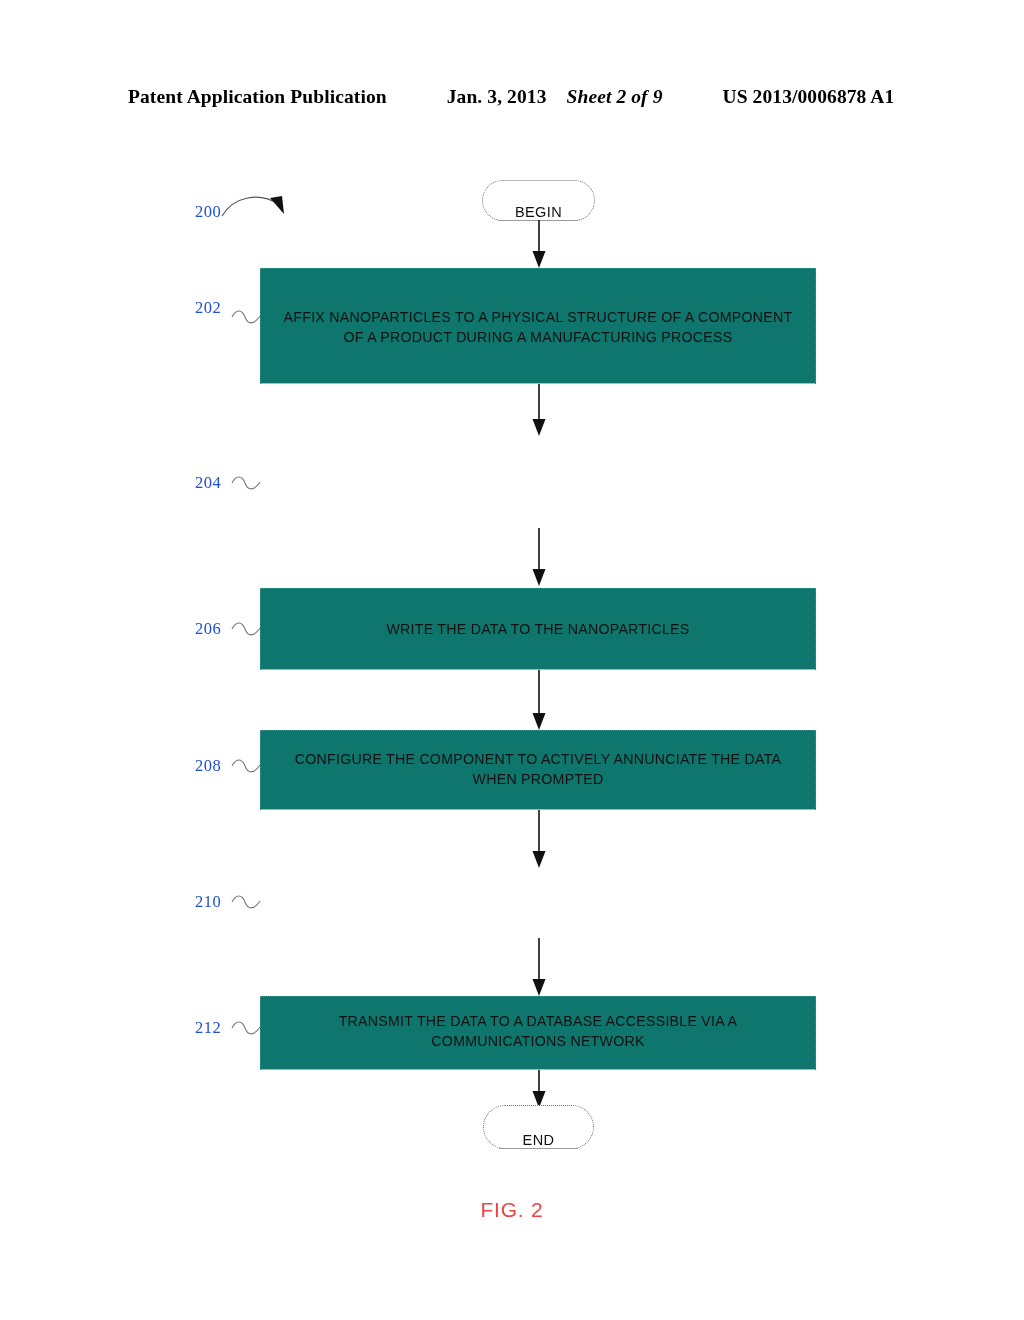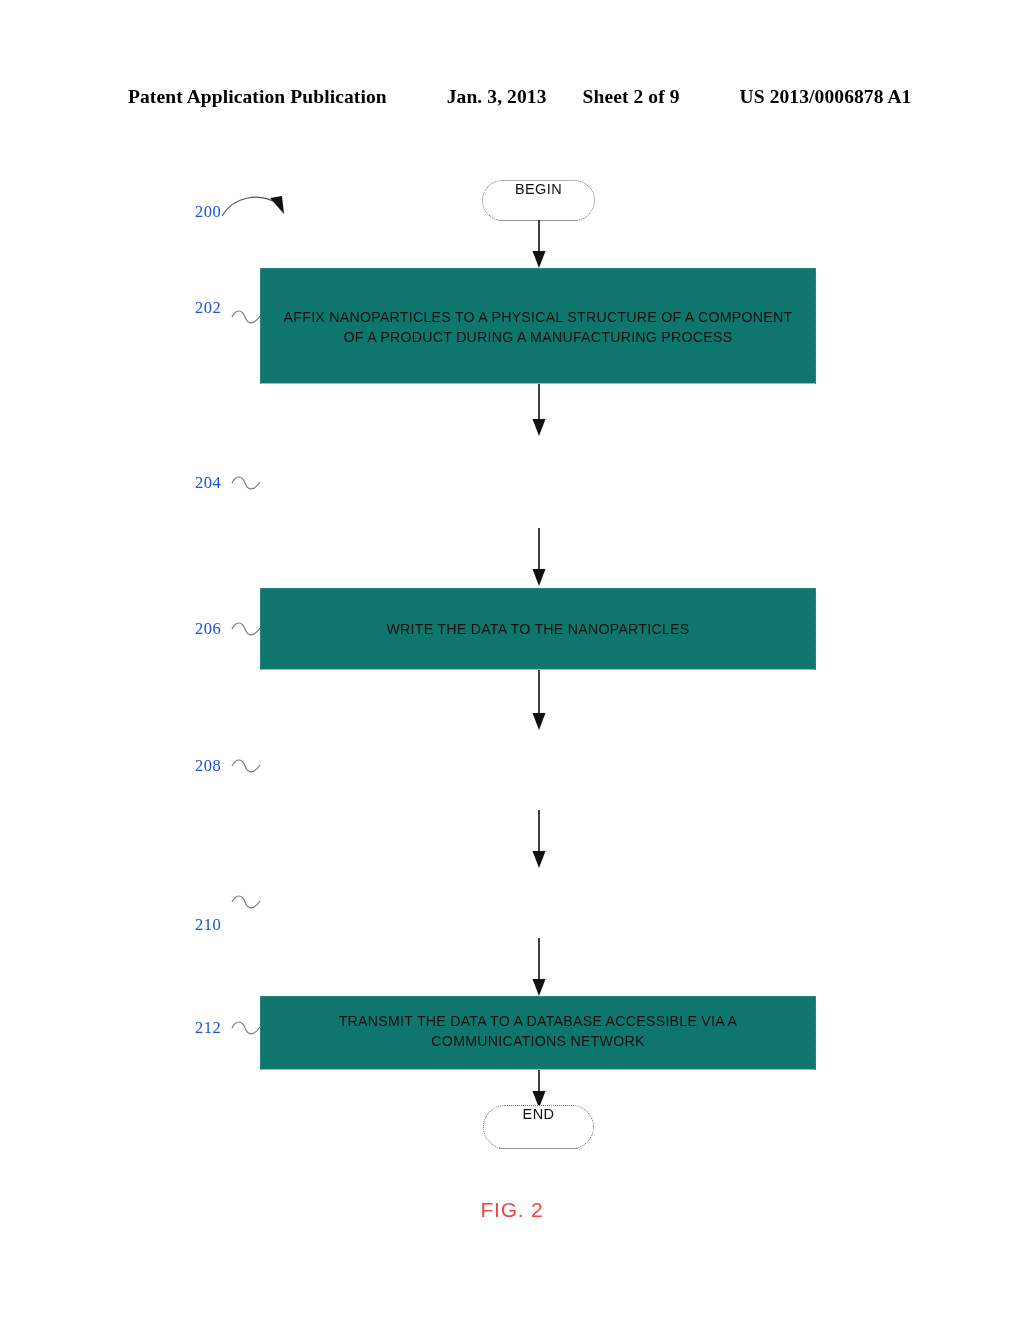--- a/index.html
+++ b/index.html
@@ -26,41 +26,41 @@
     display: flex;
     align-items: baseline;
     font-family: "Liberation Serif", serif;
     font-weight: bold;
     font-size: 19.5px;
     letter-spacing: 0.1px;
     white-space: nowrap;
   }
   .hdr-pub      { }
   .hdr-date     { margin-left: 60px; }
-  .hdr-sheet    { margin-left: 36px; }
+  .hdr-sheet    { margin-left: 20px; font-style: italic; }
   .hdr-docnum   { margin-left: 60px; }
 
   
   .flow {
     position: absolute;
     left: 0;
     top: 0;
     width: 1024px;
     height: 1320px;
   }
 
   
   .terminator {
     position: absolute;
     box-sizing: border-box;
     border: 1px dotted #6d6d6d;
     border-radius: 999px;
     background: #ffffff;
     display: flex;
-    align-items: flex-start;
+    align-items: flex-end;
     justify-content: center;
     font-size: 14.5px;
     letter-spacing: 0.4px;
     color: #111111;
   }
   .terminator::after {
     
     content: "";
     position: absolute;
     left: 14%;
@@ -191,27 +191,30 @@
 
   <svg class="connector" style="left:530px; top:670px;" width="18" height="62" viewBox="0 0 18 62">
     <line x1="9" y1="0" x2="9" y2="48" stroke="#111" stroke-width="1.6"></line>
     <path d="M9 60 L2.5 43 L15.5 43 Z" fill="#111"></path>
   </svg>
 
   <div class="refnum" style="left:195px; top:756px;">208</div>
   <svg class="leadline" style="left:230px; top:754px;" width="34" height="26" viewBox="0 0 34 26">
     <path d="M2 12 C 6 4, 12 4, 15 12 C 18 20, 24 20, 30 11" fill="none" stroke="#777" stroke-width="1.1"></path>
   </svg>
+  <div class="process" style="left:260px; top:730px; width:556px; height:80px; align-items:flex-start; padding-top:18px;">
+    <div class="ptext">CONFIGURE THE COMPONENT TO ACTIVELY ANNUNCIATE THE DATA WHEN PROMPTED</div>
+  </div>
 
   <svg class="connector" style="left:530px; top:810px;" width="18" height="60" viewBox="0 0 18 60">
     <line x1="9" y1="0" x2="9" y2="46" stroke="#111" stroke-width="1.6"></line>
     <path d="M9 58 L2.5 41 L15.5 41 Z" fill="#111"></path>
   </svg>
 
-  <div class="refnum" style="left:195px; top:892px;margin-top:23px;">210</div>
+  <div class="refnum" style="left:195px; top:892px;">210</div>
   <svg class="leadline" style="left:230px; top:890px;" width="34" height="26" viewBox="0 0 34 26">
     <path d="M2 12 C 6 4, 12 4, 15 12 C 18 20, 24 20, 30 11" fill="none" stroke="#777" stroke-width="1.1"></path>
   </svg>
 
   <svg class="connector" style="left:530px; top:938px;" width="18" height="60" viewBox="0 0 18 60">
     <line x1="9" y1="0" x2="9" y2="46" stroke="#111" stroke-width="1.6"></line>
     <path d="M9 58 L2.5 41 L15.5 41 Z" fill="#111"></path>
   </svg>
 
   <div class="refnum" style="left:195px; top:1018px;">212</div>

